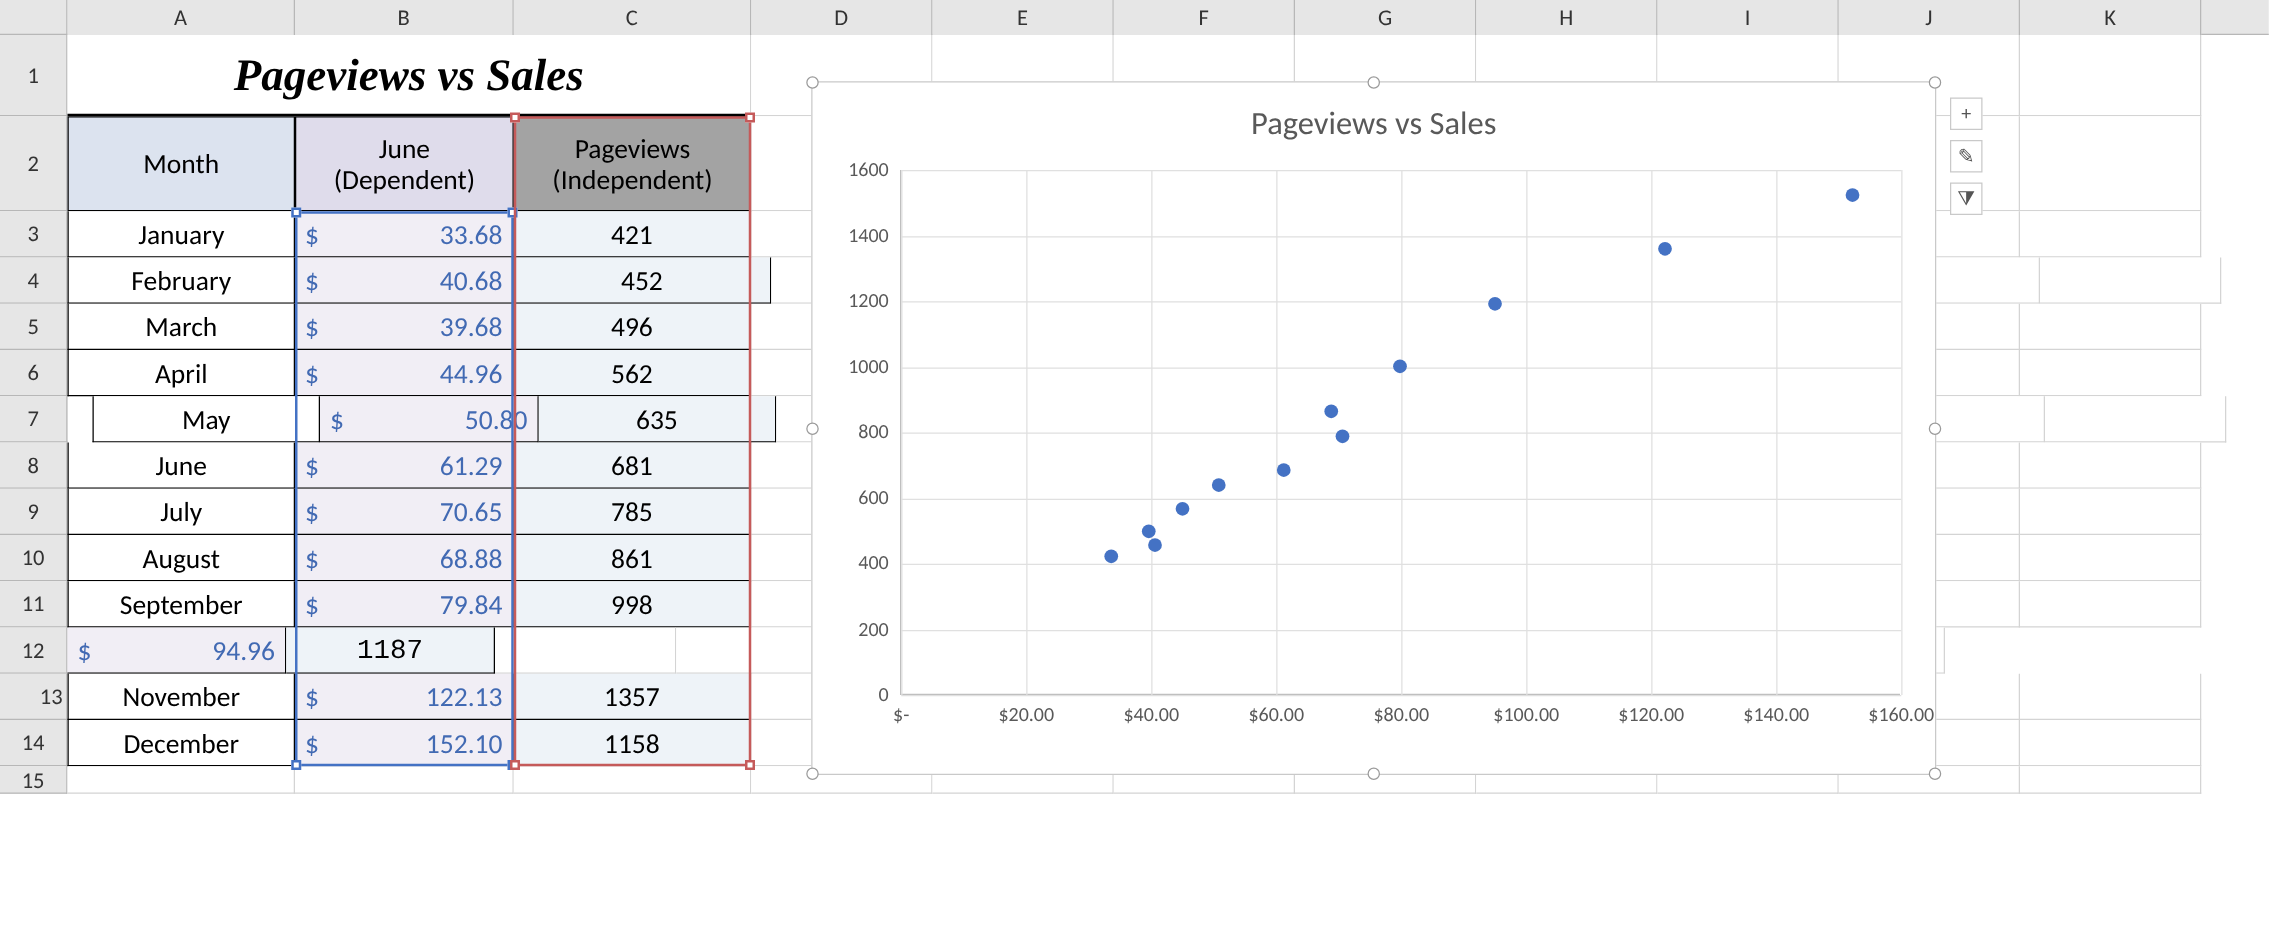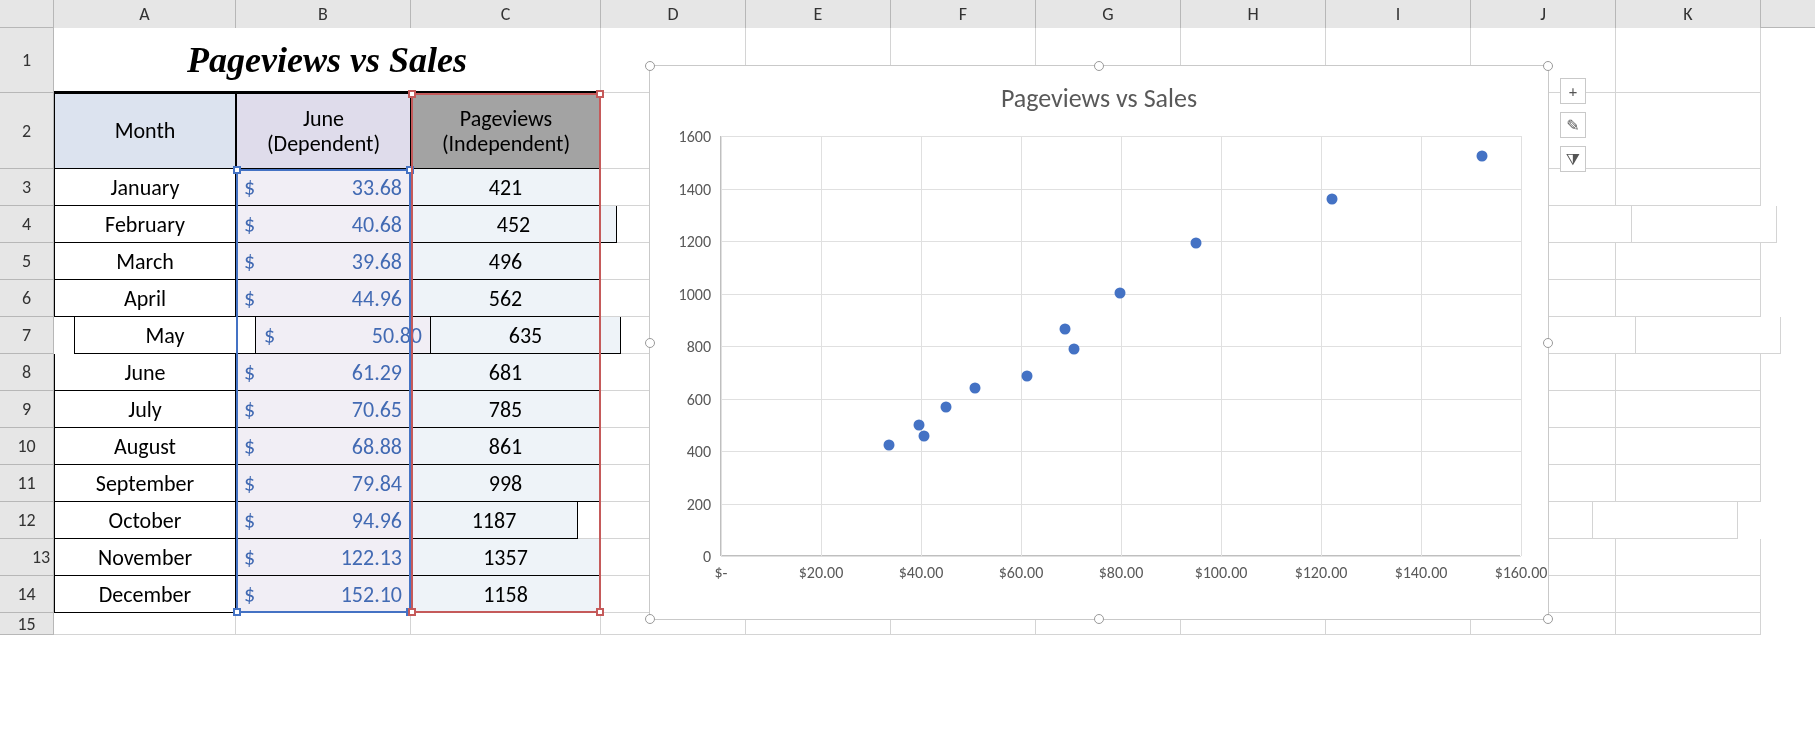--- a/index.html
+++ b/index.html
@@ -419,26 +419,25 @@
         <div class="cell" style="width: 145px; height: 37px;"></div>
         <div class="cell" style="width: 145px; height: 37px;"></div>
         <div class="cell" style="width: 145px; height: 37px;"></div>
         <div class="cell" style="width: 145px; height: 37px;"></div>
         <div class="cell" style="width: 145px; height: 37px;"></div>
         <div class="cell" style="width: 145px; height: 37px;"></div>
         <div class="cell" style="width: 145px; height: 37px;"></div>
         <div class="cell" style="width: 145px; height: 37px;"></div>
       </div>
       <div class="row">
-        <div class="cell data-a" style="width: 182px; height: 37px;">October</div>
         <div class="cell data-b" style="width: 175px; height: 37px;">
           <span class="cur">$</span>
           <span class="val">94.96</span>
         </div>
-        <div class="cell data-c" style="width: 167px; height: 37px;">1187</div>
+        <div class="cell data-c" style="width: 167px; height: 37px; font-family: Liberation Mono, monospace;">1187</div>
         <div class="cell" style="width: 145px; height: 37px;"></div>
         <div class="cell" style="width: 145px; height: 37px;"></div>
         <div class="cell" style="width: 145px; height: 37px;"></div>
         <div class="cell" style="width: 145px; height: 37px;"></div>
         <div class="cell" style="width: 145px; height: 37px;"></div>
         <div class="cell" style="width: 145px; height: 37px;"></div>
         <div class="cell" style="width: 145px; height: 37px;"></div>
         <div class="cell" style="width: 145px; height: 37px;"></div>
       </div>
       <div class="row">

